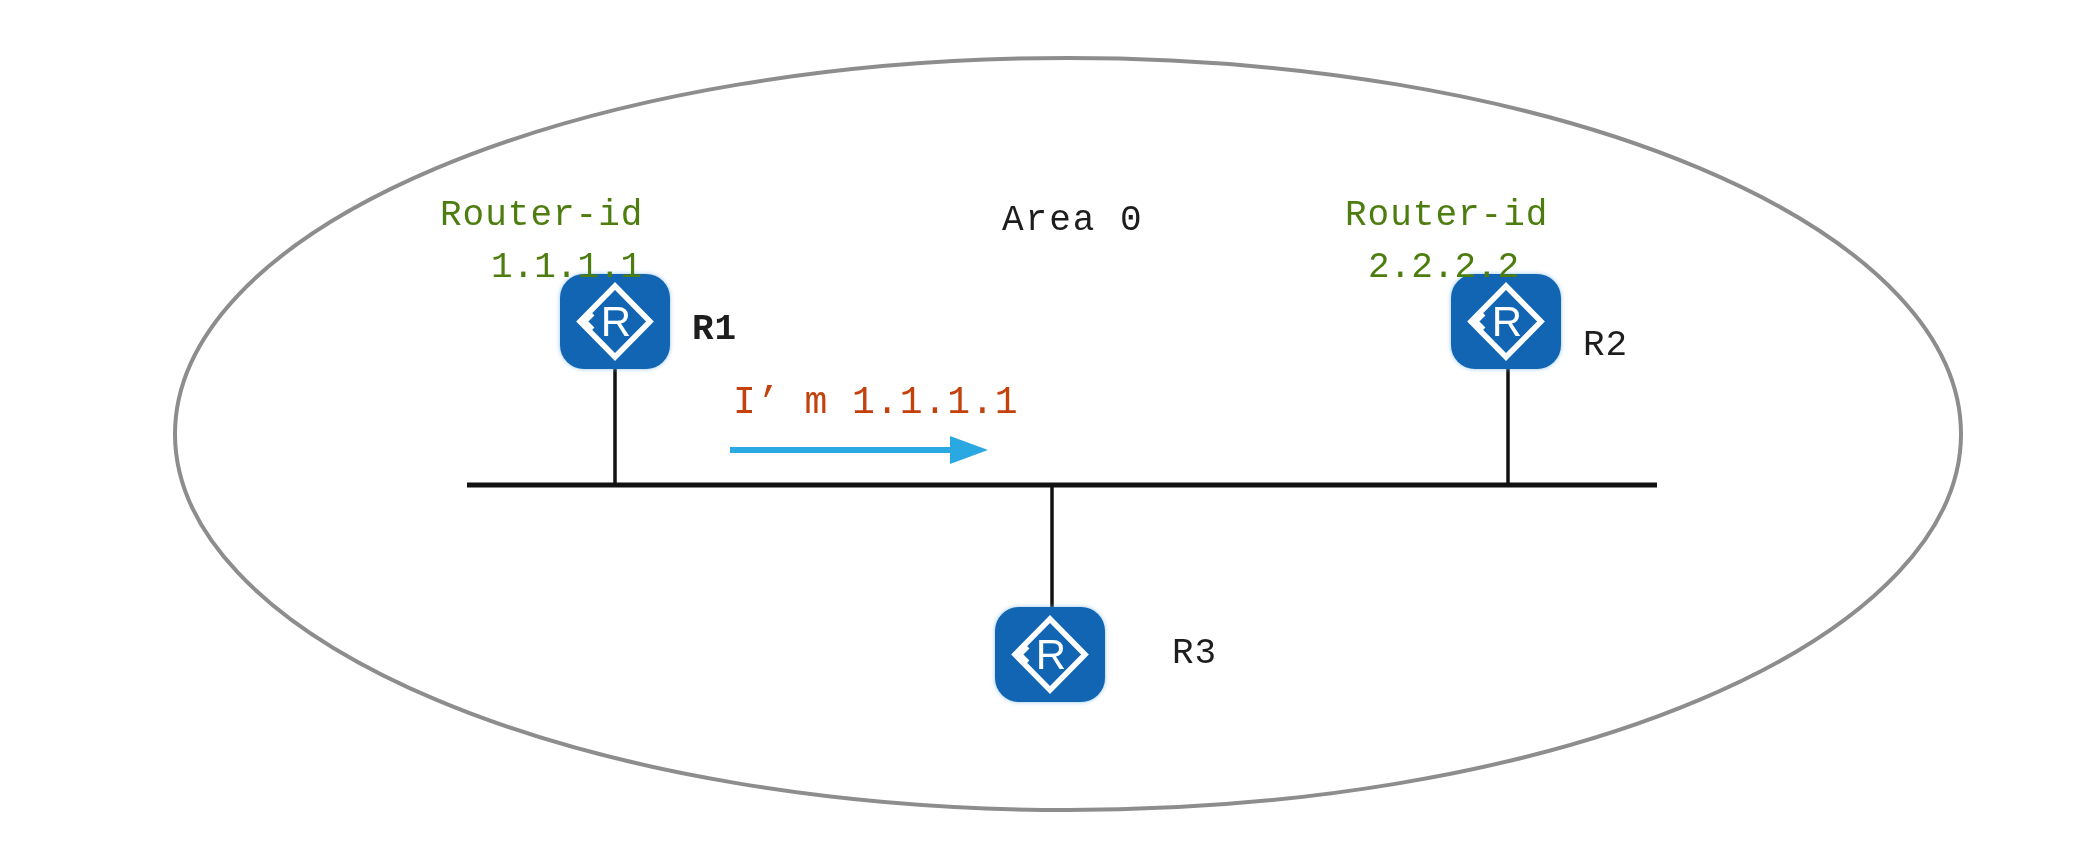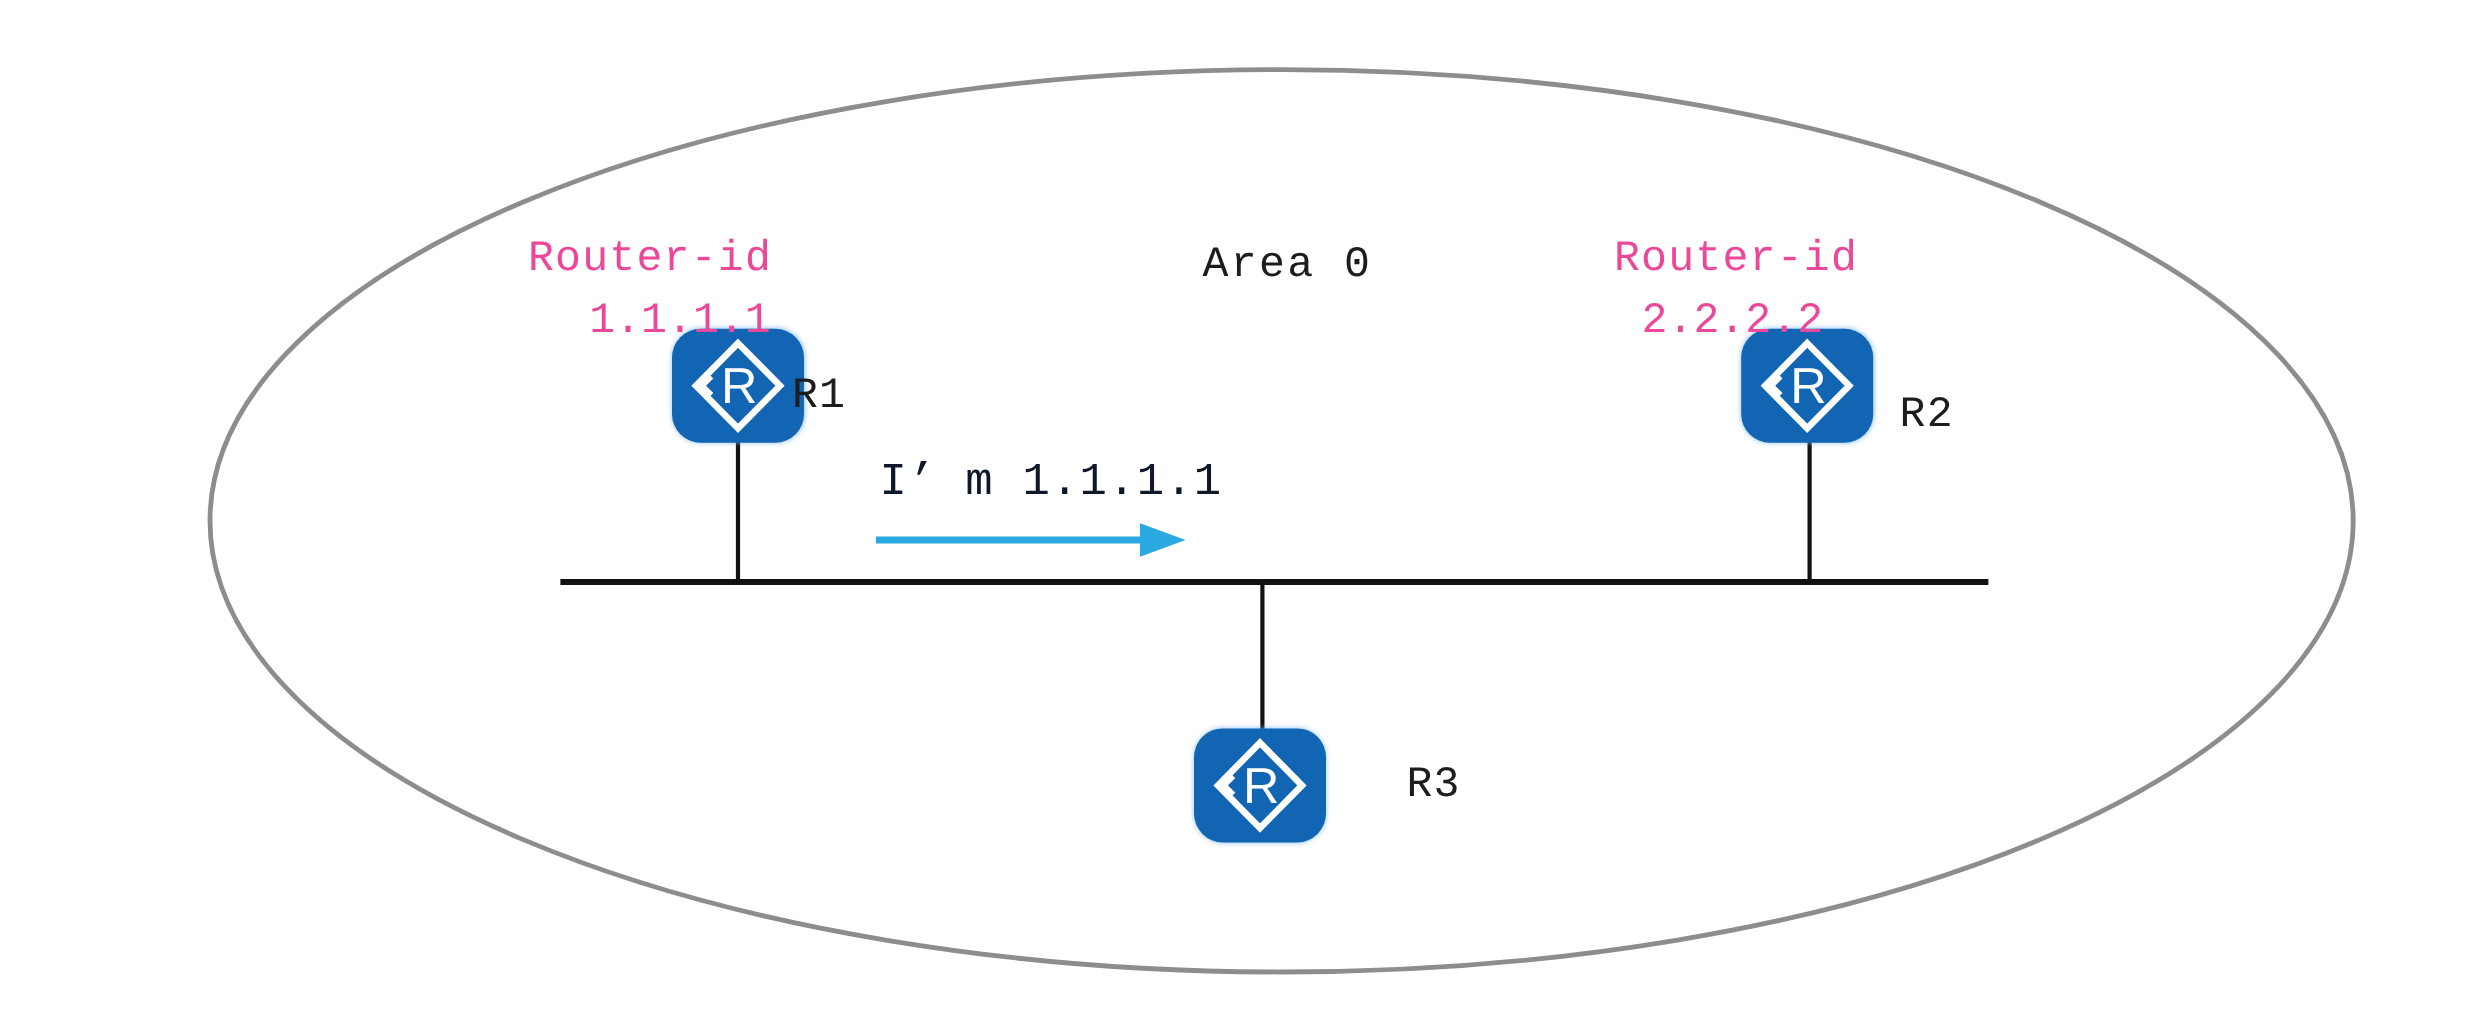--- a/index.html
+++ b/index.html
@@ -23,24 +23,24 @@
   }
   .txt {
     position: absolute;
     white-space: nowrap;
     line-height: 1;
     letter-spacing: 1px;
     font-size: 36px;
     color: #1d1d1d;
   }
   .router-id {
-    color: #ec4899;
+    color: #4d7c0f;
   }
   .msg {
-    color: #0f172a;
+    color: #c2410c;
     font-size: 38px;
   }
   .router-icon {
     position: absolute;
     width: 110px;
     height: 95px;
     background: #1165b2;
     border-radius: 24px;
     box-shadow: 0 0 4px rgba(120, 180, 235, 0.8);
   }
@@ -92,19 +92,19 @@
 
   <div class="txt" style="left:1002px; top:203px; letter-spacing:2px;text-align:center;">Area 0</div>
 
   <div class="txt router-id" style="left:440px; top:198px;">Router-id</div>
   <div class="txt router-id" style="left:443px; top:250px; letter-spacing:0;margin-left:48px;">1.1.1.1</div>
 
   <div class="txt router-id" style="left:1345px; top:198px;">Router-id</div>
   <div class="txt router-id" style="left:1345px; top:250px; letter-spacing:0;margin-left:23px;">2.2.2.2</div>
 
 
-  <div class="txt" style="left:660px; top:312px;">R1</div>
+  <div class="txt" style="left:692px; top:312px;font-weight:bold;">R1</div>
   <div class="txt" style="left:1583px; top:328px;">R2</div>
   <div class="txt" style="left:1132px; top:636px;margin-left:40px;">R3</div>
 
   <div class="txt msg" style="left:733px; top:384px;">I’ m 1.1.1.1</div>
 
 </div>
 
 </body></html>

